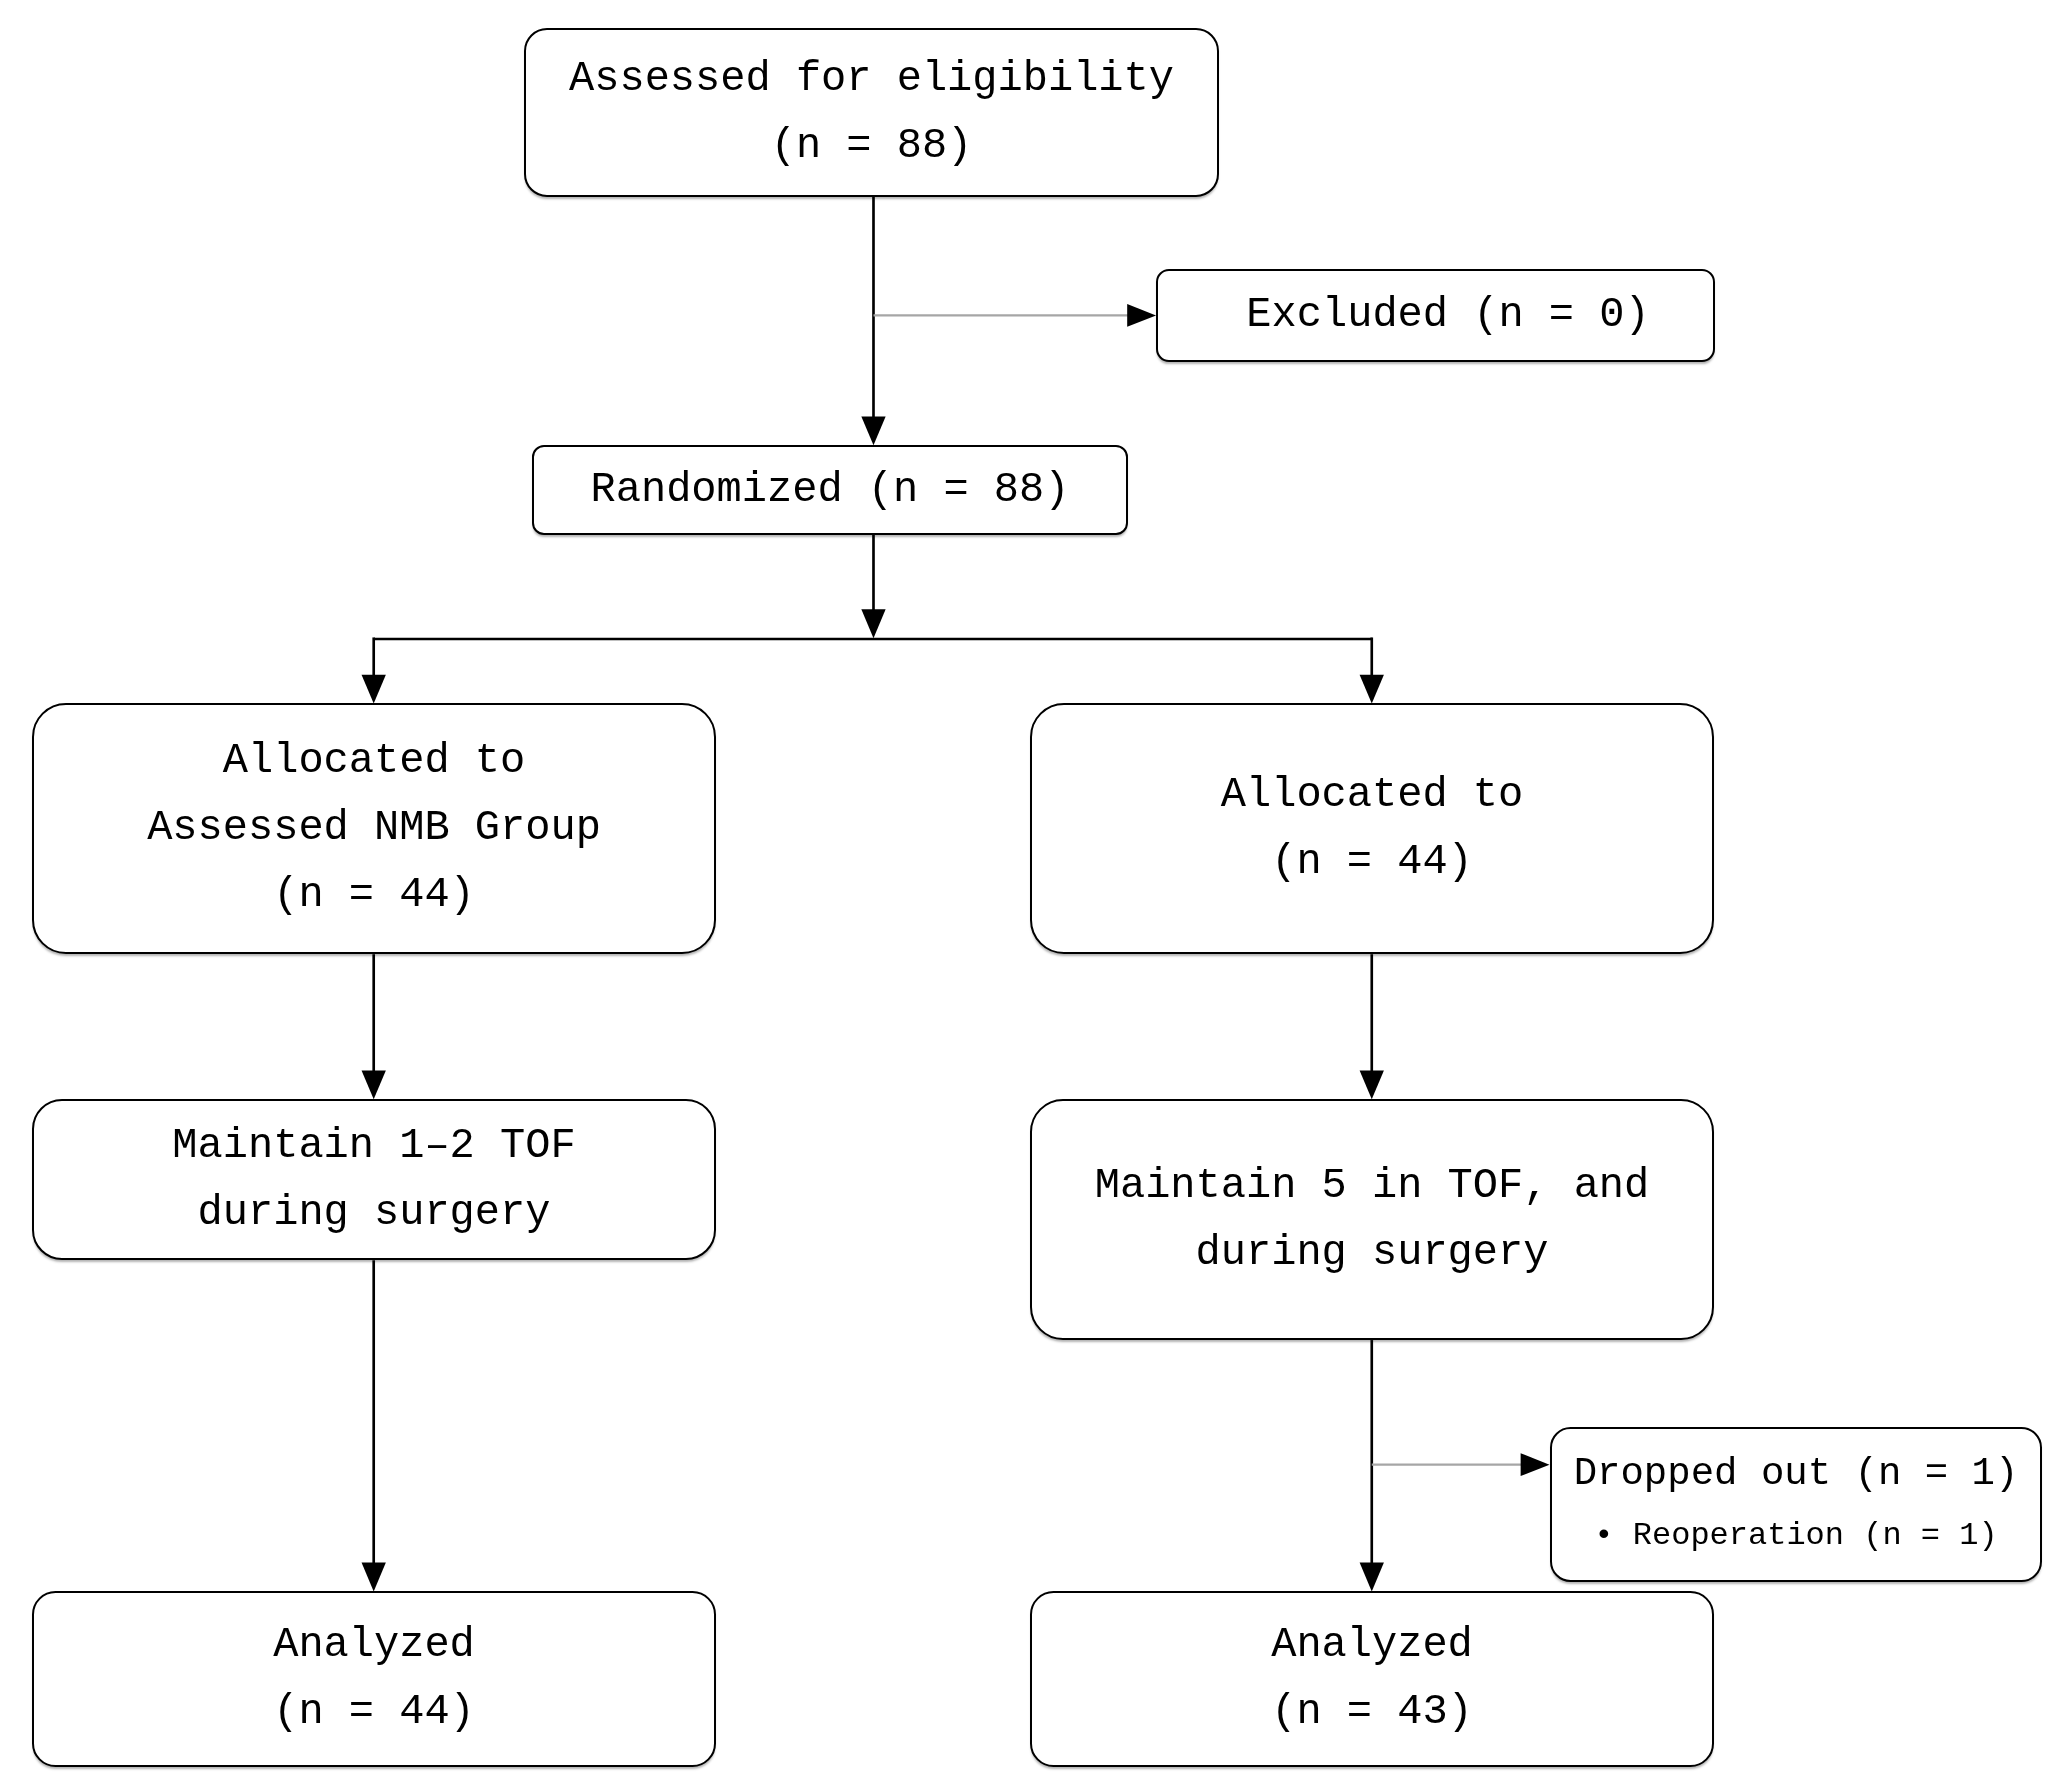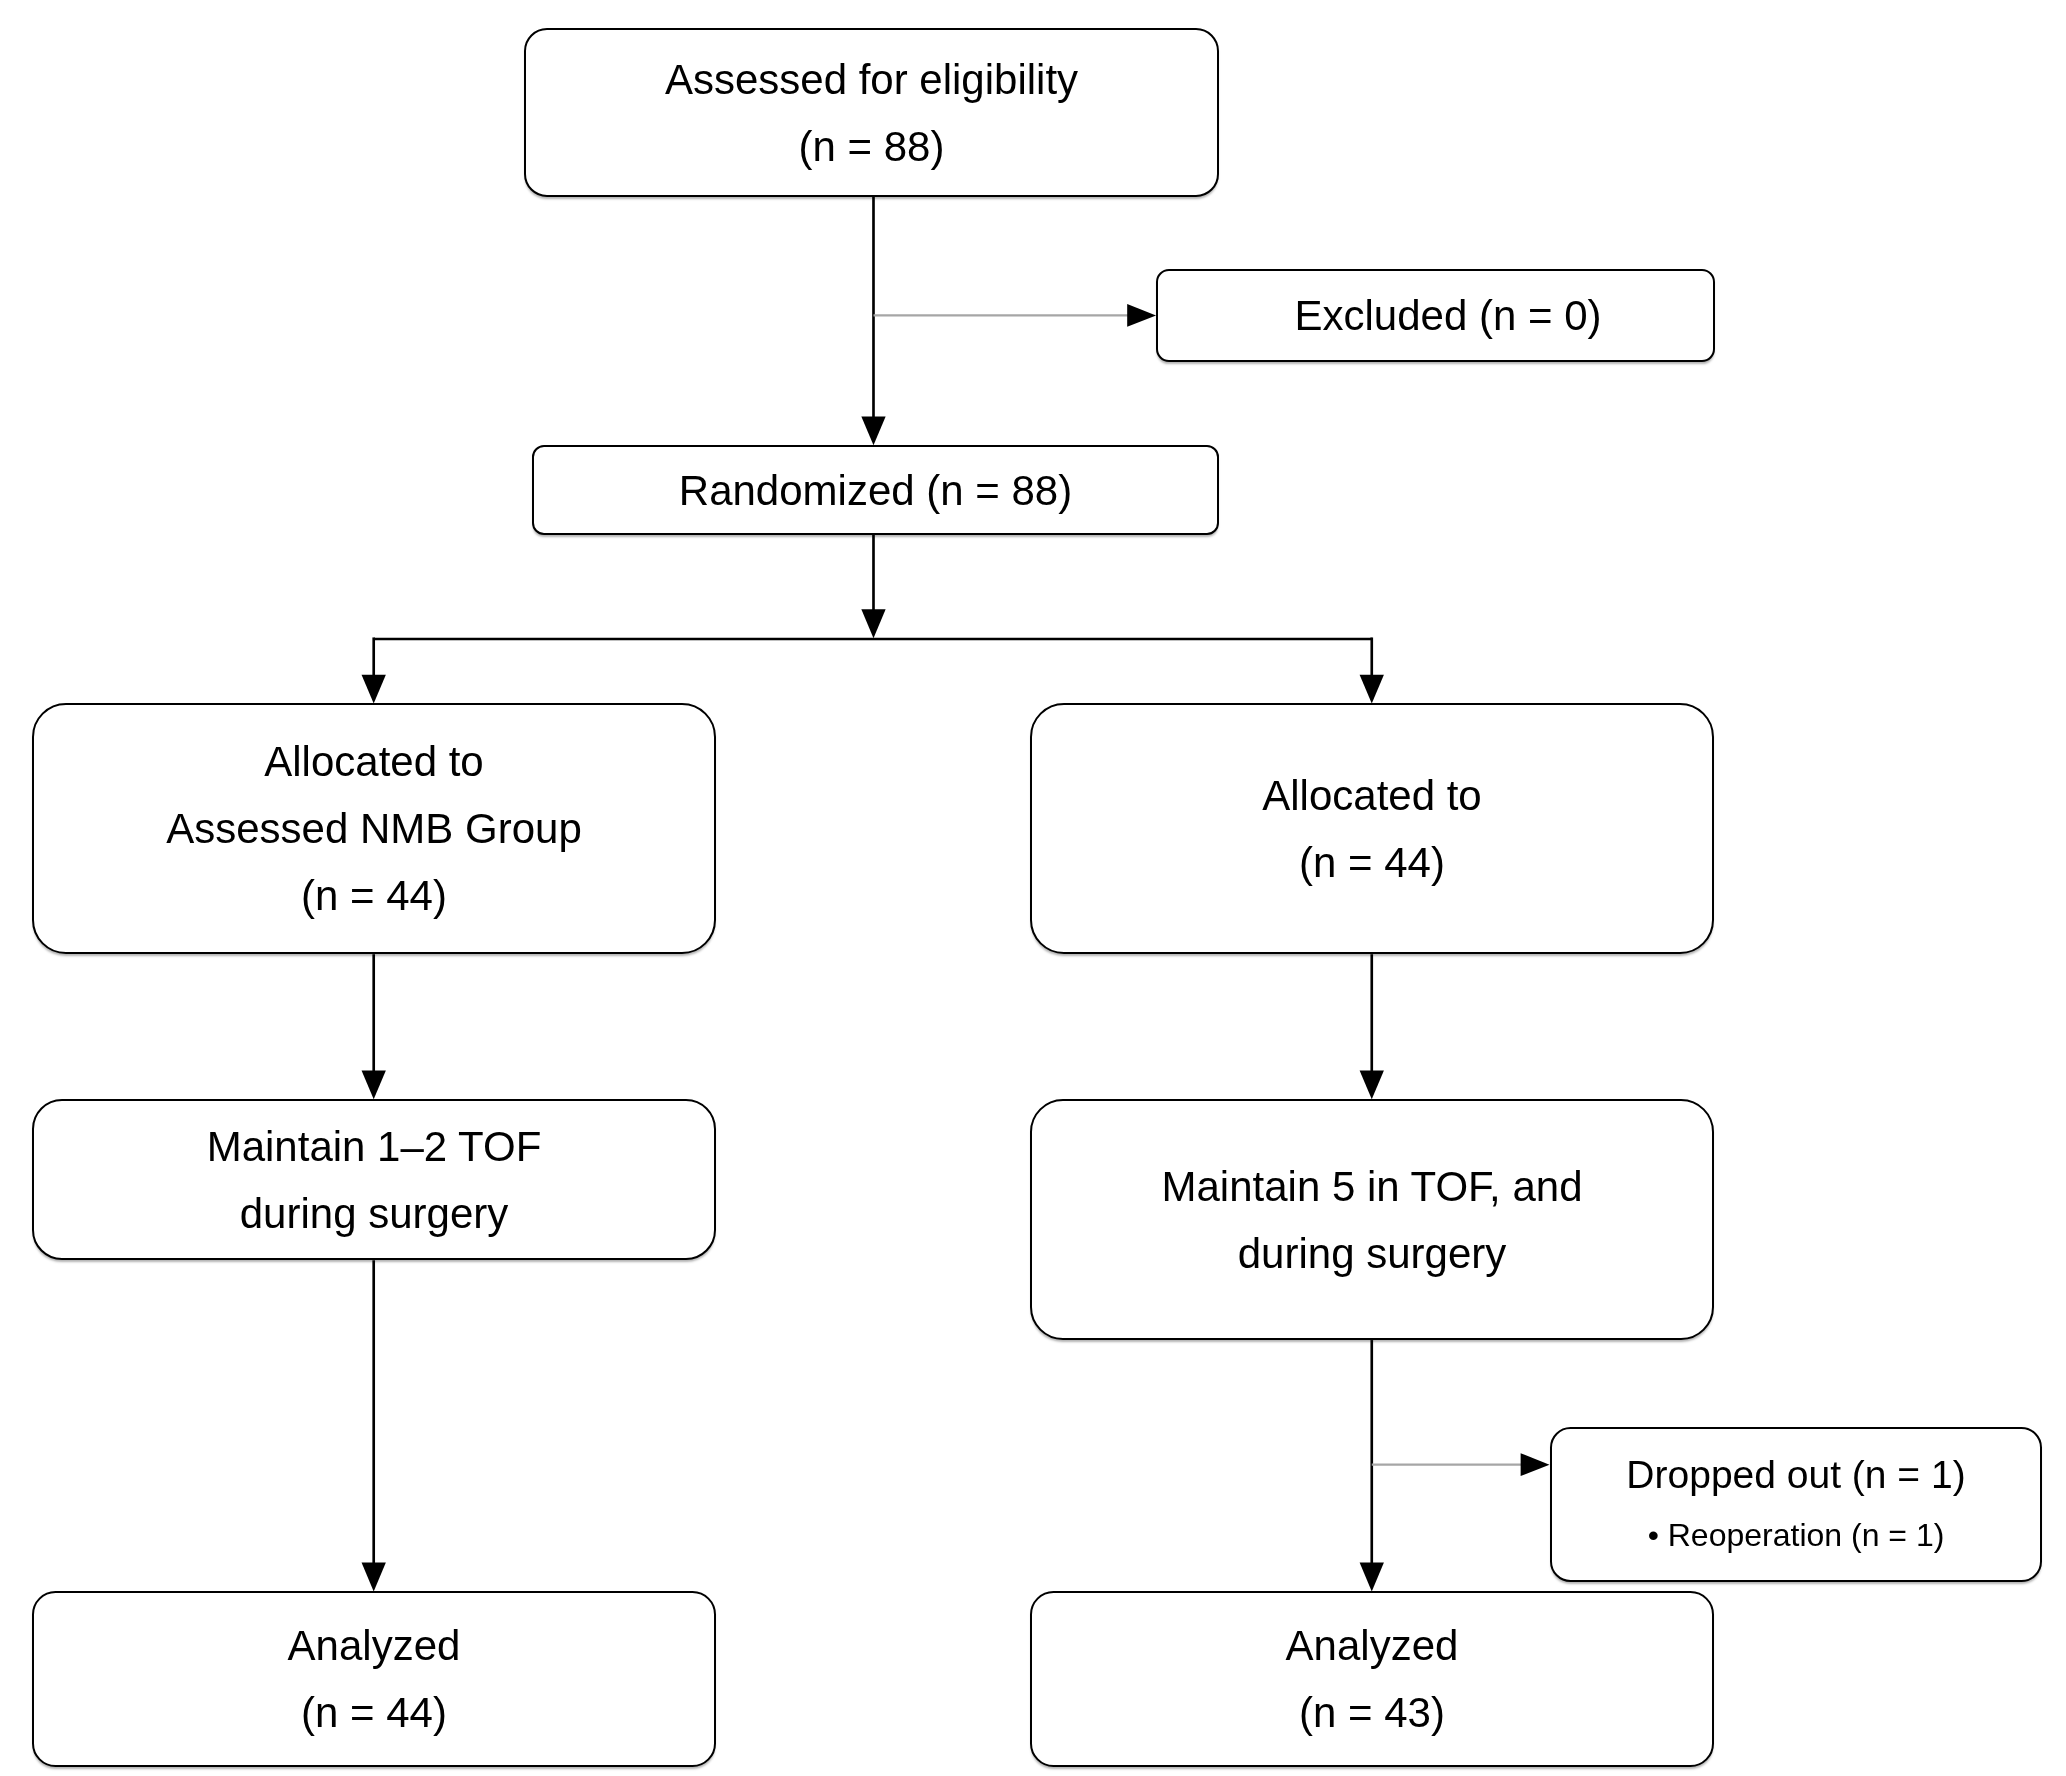--- a/index.html
+++ b/index.html
@@ -32,20 +32,21 @@
     position: absolute;
     box-sizing: border-box;
     background: var(--box-fill);
     border: 2.3px solid var(--ink);
     box-shadow: 0 3px 2.3px -1.5px rgba(0,0,0,0.30);
     display: flex;
     flex-direction: column;
     align-items: center;
     justify-content: center;
     text-align: center;
+    font-family: Liberation Mono, monospace;
   }
   .line {
     font-size: 42px;
     line-height: 67px;
     white-space: nowrap;
   }
   .line-lg { font-size: 39px; line-height: 61px; white-space: nowrap; }
   .line-sm { font-size: 32px; line-height: 61px; white-space: nowrap; }
 </style>
 </head>
@@ -90,21 +91,21 @@
 
   <div class="box" style="left:524px; top:28px; width:695px; height:169px; border-radius:23px;">
     <div class="line">Assessed for eligibility</div>
     <div class="line">(n = 88)</div>
   </div>
 
   <div class="box" style="left:1156px; top:269px; width:559px; height:93px; border-radius:13px;padding-left:25px;">
     <div class="line">Excluded (n = 0)</div>
   </div>
 
-  <div class="box" style="left:532px; top:445px; width:687px; height:90px; border-radius:12px;">
+  <div class="box" style="left:532px; top:445px; width:596px; height:90px; border-radius:12px;">
     <div class="line">Randomized (n = 88)</div>
   </div>
 
   <div class="box" style="left:32px; top:703px; width:684px; height:251px; border-radius:34px;">
     <div class="line">Allocated to</div>
     <div class="line">Assessed NMB Group</div>
     <div class="line">(n = 44)</div>
   </div>
 
   <div class="box" style="left:1030px; top:703px; width:684px; height:251px; border-radius:34px;">

